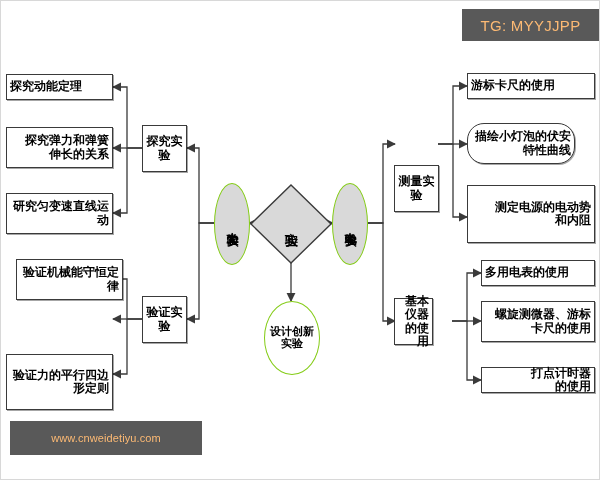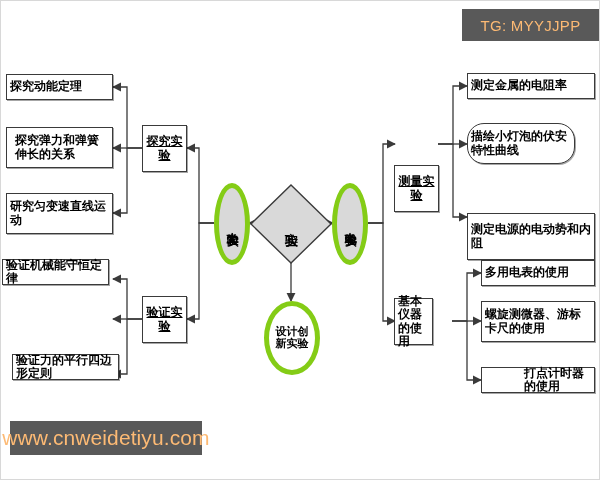--- a/index.html
+++ b/index.html
@@ -32,41 +32,41 @@
   .node {
     position: absolute;
     box-sizing: border-box;
     display: flex;
     align-items: center;
     justify-content: flex-start;
     color: #000000;
     font-family: "DejaVu Sans", "Liberation Sans", sans-serif;
     line-height: 1.12;
     z-index: 3;
+    text-align: right;
   }
 
   
   .box {
     border: 1px solid #3a3a3a;
     background: #ffffff;
     box-shadow: 1px 1px 0 rgba(0,0,0,0.35);
     padding: 1px 3px;
     font-size: 12px;
     font-weight: bold;
     letter-spacing: 0px;
   }
   .box.center-text {
     justify-content: flex-end;
     text-align: center;
-    text-decoration: underline;
   }
 
   
   .ellipse {
-    border: 5px solid #84cc16;
+    border: 1px solid #84cc16;
     background: #d9d9d9;
     border-radius: 50%;
     justify-content: center;
     text-align: center;
     font-size: 12px;
     font-weight: bold;
   }
   .ellipse.plain {
     background: #ffffff;
   }
@@ -125,21 +125,21 @@
     width: 137px;
     height: 32px;
     font-size: 15px;
     letter-spacing: 0.3px;
   }
   #url-watermark {
     left: 9px;
     bottom: 24px;
     width: 192px;
     height: 34px;
-    font-size: 21px;
+    font-size: 11px;
     letter-spacing: 0.1px;
   }
 </style>
 </head>
 <body>
 
 <div id="canvas">
 
   <svg id="wires" viewBox="0 0 600 480" xmlns="http://www.w3.org/2000/svg">
     <defs>
@@ -217,38 +217,38 @@
   </div>
 
   <div class="node box" style="left:5px; top:126px; width:107px; height:41px;padding-left:8px;">
     <span>探究弹力和弹簧伸长的关系</span>
   </div>
 
   <div class="node box" style="left:5px; top:192px; width:107px; height:41px;">
     <span>研究匀变速直线运动</span>
   </div>
 
-  <div class="node box" style="left:1px; top:258px; width:107px; height:26px;">
+  <div class="node box" style="left:15px; top:258px; width:107px; height:41px;">
     <span>验证机械能守恒定律</span>
   </div>
 
 
-  <div class="node box" style="left:5px; top:353px; width:107px; height:26px;margin-left:6px;">
+  <div class="node box" style="left:5px; top:353px; width:107px; height:56px;">
     <span>验证力的平行四边形定则</span>
   </div>
 
   <div class="node box" style="left:466px; top:72px; width:128px; height:26px;">
-    <span>测定金属的电阻率</span>
+    <span>游标卡尺的使用</span>
   </div>
 
   <div class="node box" style="left:466px; top:122px; width:108px; height:41px;border-radius:17px;">
     <span>描绘小灯泡的伏安特性曲线</span>
   </div>
 
-  <div class="node box" style="left:466px; top:212px; width:128px; height:47px;">
+  <div class="node box" style="left:466px; top:184px; width:128px; height:58px;padding-left:24px;">
     <span>测定电源的电动势和内阻</span>
   </div>
 
   <div class="node box" style="left:480px; top:259px; width:114px; height:26px;">
     <span>多用电表的使用</span>
   </div>
 
   <div class="node box" style="left:480px; top:300px; width:114px; height:41px;">
     <span>螺旋测微器、游标卡尺的使用</span>
   </div>

